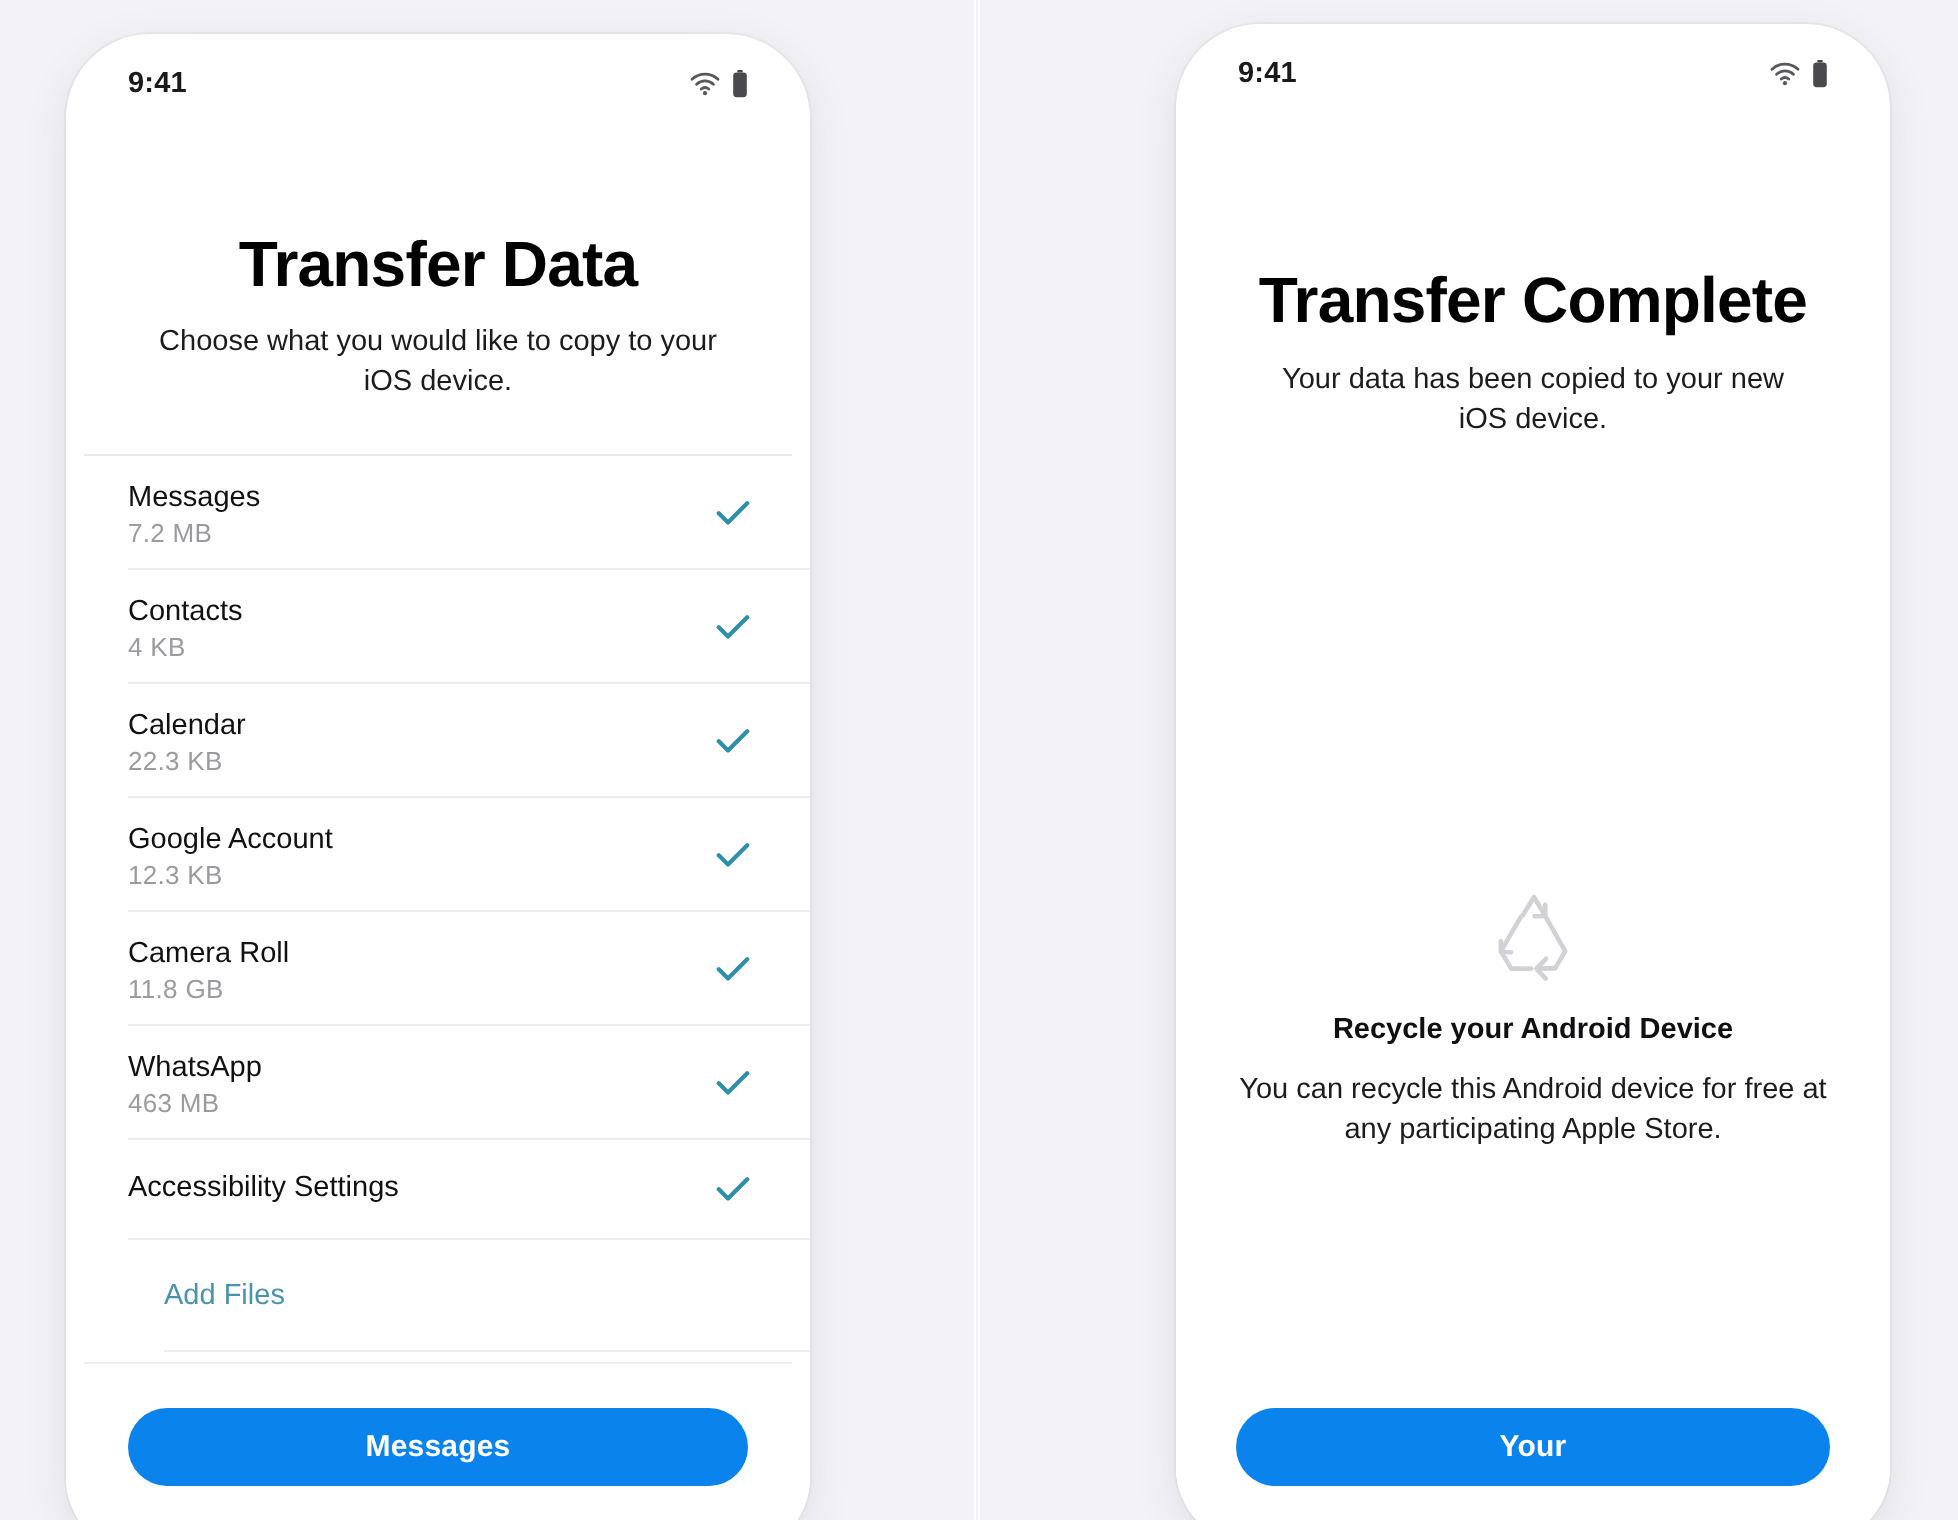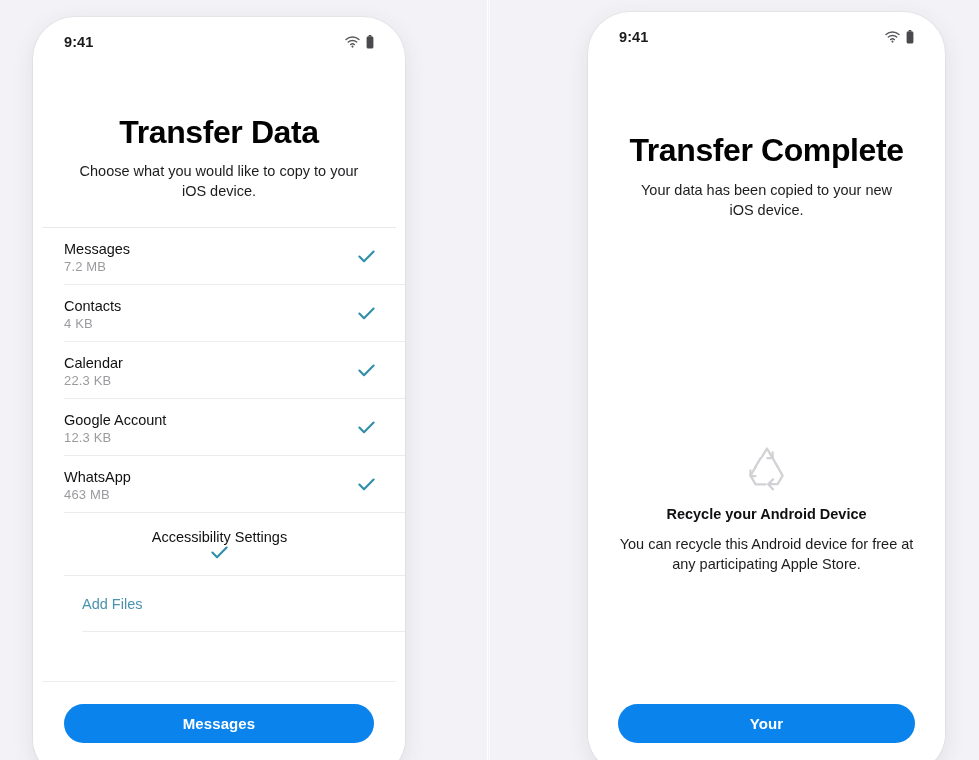--- a/index.html
+++ b/index.html
@@ -282,30 +282,41 @@
         <span class="row-size">12.3 KB</span>
       </span>
       <span class="check-icon">
         <svg width="17" height="13" viewBox="0 0 17 13">
             <path d="M1.4 6.6 L6 11.2 L15.6 1.6" fill="none" stroke="#2f8fa8" stroke-width="2.1" stroke-linecap="round" stroke-linejoin="round"></path>
           </svg>
       </span>
     </li>
     <li class="list-row">
       <span class="row-text">
+        <span class="row-title">Camera Roll</span>
+        <span class="row-size">11.8 GB</span>
+      </span>
+      <span class="check-icon">
+        <svg width="17" height="13" viewBox="0 0 17 13">
+            <path d="M1.4 6.6 L6 11.2 L15.6 1.6" fill="none" stroke="#2f8fa8" stroke-width="2.1" stroke-linecap="round" stroke-linejoin="round"></path>
+          </svg>
+      </span>
+    </li>
+    <li class="list-row">
+      <span class="row-text">
         <span class="row-title">WhatsApp</span>
         <span class="row-size">463 MB</span>
       </span>
       <span class="check-icon">
         <svg width="17" height="13" viewBox="0 0 17 13">
             <path d="M1.4 6.6 L6 11.2 L15.6 1.6" fill="none" stroke="#2f8fa8" stroke-width="2.1" stroke-linecap="round" stroke-linejoin="round"></path>
           </svg>
       </span>
     </li>
-    <li class="list-row" style="padding-top:16px;padding-bottom:16px;flex-direction:column;">
+    <li class="list-row" style="padding-top:16px;padding-bottom:16px;">
       <span class="row-text">
         <span class="row-title">Accessibility Settings</span>
       </span>
       <span class="check-icon">
         <svg width="17" height="13" viewBox="0 0 17 13">
             <path d="M1.4 6.6 L6 11.2 L15.6 1.6" fill="none" stroke="#2f8fa8" stroke-width="2.1" stroke-linecap="round" stroke-linejoin="round"></path>
           </svg>
       </span>
     </li>
   </ul>

